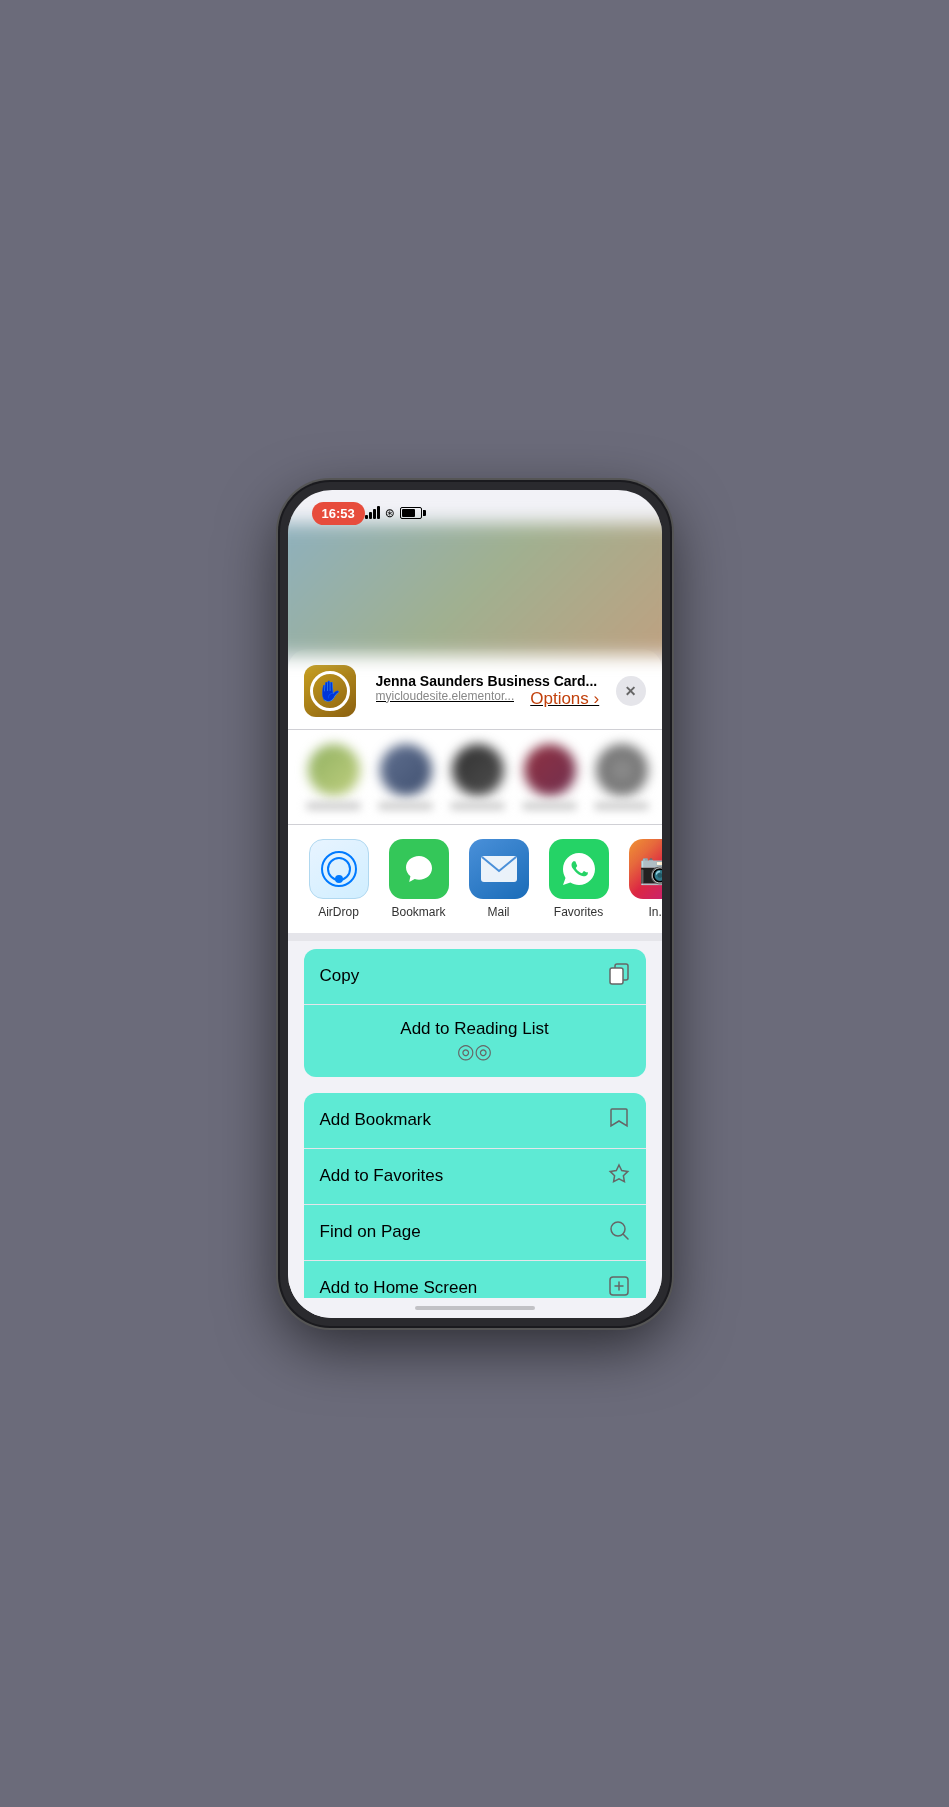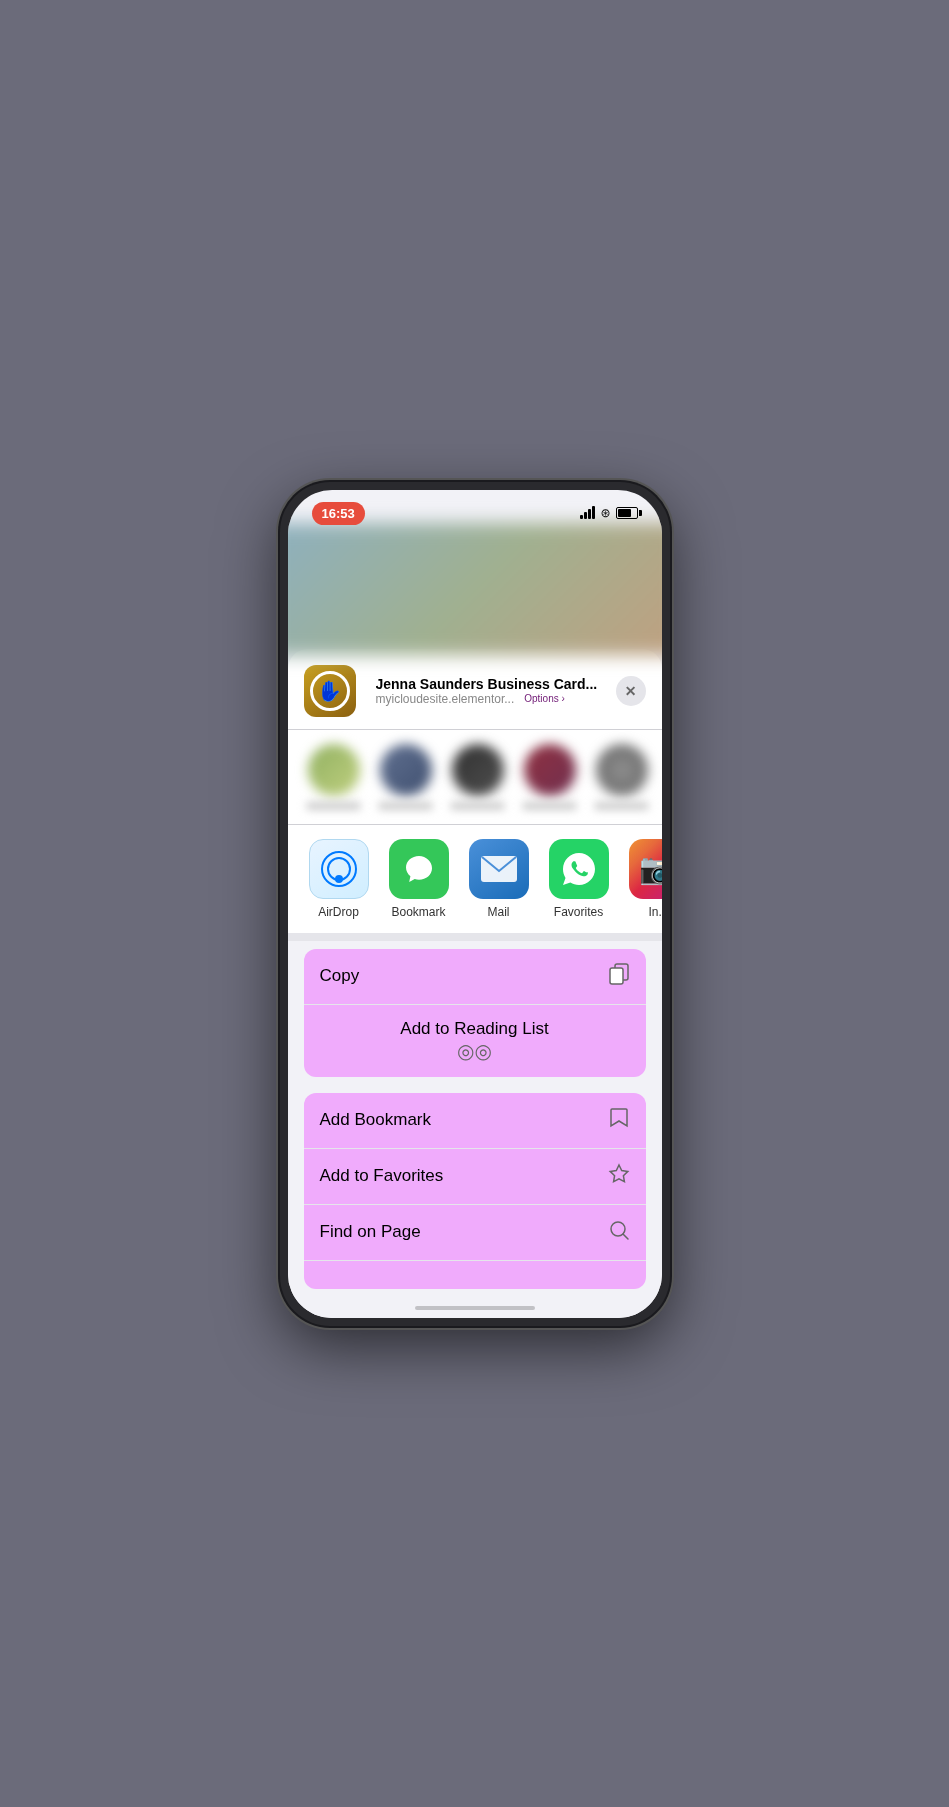--- a/index.html
+++ b/index.html
@@ -56,21 +56,21 @@
       border-radius: 44px;
       overflow: hidden;
       position: relative;
       display: flex;
       flex-direction: column;
     }
 
     
     .status-bar {
       display: flex;
-      justify-content: space-between;
+      justify-content: flex-start;
       align-items: center;
       padding: 12px 24px 4px;
       background: transparent;
       position: relative;
       z-index: 10;
     }
 
     .status-time {
       background: #e74c3c;
       color: white;
@@ -206,22 +206,22 @@
 
     .share-url {
       font-size: 12px;
       color: #888;
       white-space: nowrap;
       overflow: hidden;
       text-overflow: ellipsis;
     }
 
     .options-link {
-      font-size: 10px;
-      color: #701a75;
+      font-size: 17px;
+      color: #c2410c;
       margin-left: 4px;
     }
 
     .close-btn {
       width: 30px;
       height: 30px;
       border-radius: 50%;
       background: #e5e5ea;
       display: flex;
       align-items: center;
@@ -330,21 +330,21 @@
     }
 
     .app-label {
       font-size: 12px;
       color: #333;
       text-align: center;
     }
 
     
     .menu-section {
-      background: #f0abfc;
+      background: #5eead4;
       border-radius: 12px;
       margin: 0 16px 8px;
       overflow: hidden;
       text-align: center;
     }
 
     .menu-item {
       display: flex;
       align-items: center;
       justify-content: space-between;
@@ -451,21 +451,21 @@
     <div class="blurred-bg"></div>
 
     <div class="share-sheet">
 
       <div class="share-header">
         <div class="app-icon">
           <div class="app-icon-inner"></div>
         </div>
         <div class="share-title-block">
           <div class="share-title">Jenna Saunders Business Card...</div>
-          <div style="display:flex;align-items:center;gap:6px;">
+          <div style="display:flex;align-items:flex-start;gap:12px;text-decoration:underline;">
             <span class="share-url">myicloudesite.elementor...</span>
             <span class="options-link">Options ›</span>
           </div>
         </div>
         <div class="close-btn">
           <span>✕</span>
         </div>
       </div>
 
       <div class="contacts-row">
@@ -584,20 +584,29 @@
         <div class="menu-item">
           <span class="menu-item-label">Find on Page</span>
           <span class="menu-item-icon">
             <svg width="22" height="22" viewBox="0 0 22 22" fill="none">
               <circle cx="10" cy="10" r="7" stroke="#666" stroke-width="1.5"></circle>
               <path d="M15 15l5 5" stroke="#666" stroke-width="1.5" stroke-linecap="round"></path>
             </svg>
           </span>
         </div>
 
+        <div class="menu-item">
+          <span class="menu-item-label">Add to Home Screen</span>
+          <span class="menu-item-icon">
+            <svg width="22" height="22" viewBox="0 0 22 22" fill="none">
+              <rect x="2" y="2" width="18" height="18" rx="3" stroke="#666" stroke-width="1.5"></rect>
+              <path d="M11 7v8M7 11h8" stroke="#666" stroke-width="1.5" stroke-linecap="round"></path>
+            </svg>
+          </span>
+        </div>
 
         <div class="menu-item">
           
           
         </div>
 
       </div>
 
     </div>
 

